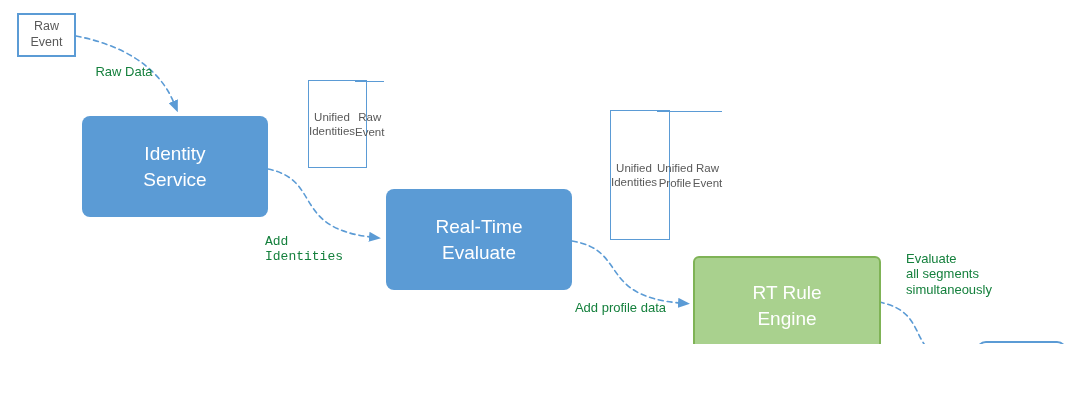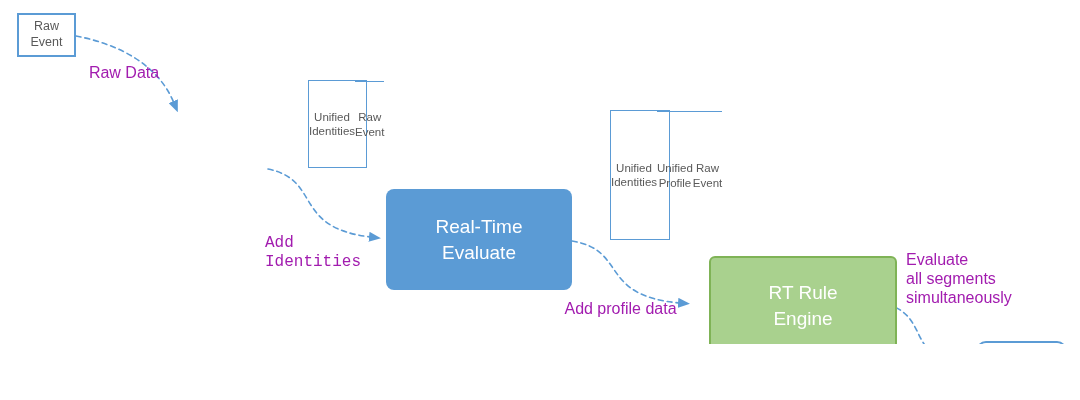--- a/index.html
+++ b/index.html
@@ -42,21 +42,21 @@
   .node-blue { background: #5B9BD5; }
   .node-green {
     background: #A9D18E;
     border: 2px solid #7FB356;
     width: 184px;
     height: 95px;
     border-radius: 6px;
   }
   #node-identity-service { left: 82px;  top: 116px; }
   #node-real-time-compute { left: 386px; top: 189px; }
-  #node-rt-rule-engine { left: 693px; top: 256px; margin-left: 16px; }
+  #node-rt-rule-engine { left: 693px; top: 256px; }
 
   
   .small-box {
     position: absolute;
     background: #ffffff;
     border: 2px solid #5B9BD5;
     display: flex;
     align-items: center;
     justify-content: center;
     text-align: center;
@@ -93,22 +93,22 @@
     text-align: center;
     font-size: 11.5px;
     line-height: 1.22;
     color: #595959;
   }
   .stack-cell + .stack-cell { border-top: 1.5px solid #5B9BD5; }
 
   
   .edge-label {
     position: absolute;
-    color: #a21caf;
-    font-size: 16px;
+    color: #15803d;
+    font-size: 13px;
     line-height: 1.18;
   }
   #label-raw-data        { left: 88px;  top: 64px;  width: 72px;  text-align: center; }
   #label-add-identities  { left: 265px; top: 234px; width: 100px; text-align: left; font-family: Liberation Mono, monospace; }
   #label-add-profile-data{ left: 563px; top: 300px; width: 115px; text-align: center; }
   #label-evaluate        { left: 906px; top: 251px; width: 120px; text-align: left; }
 </style>
 </head>
 <body>
 
@@ -124,20 +124,24 @@
     <path d="M 268 169 C 322 180, 292 228, 371 237" fill="none" stroke="#5B9BD5" stroke-width="1.6" stroke-dasharray="5 4" stroke-linecap="round" marker-end="url(#arrowhead)"></path>
     <path d="M 572 241 C 628 250, 598 296, 680 303" fill="none" stroke="#5B9BD5" stroke-width="1.6" stroke-dasharray="5 4" stroke-linecap="round" marker-end="url(#arrowhead)"></path>
     <path d="M 879 302 C 934 313, 902 357, 962 362" fill="none" stroke="#5B9BD5" stroke-width="1.6" stroke-dasharray="5 4" stroke-linecap="round" marker-end="url(#arrowhead)"></path>
   </svg>
 
   <div id="node-raw-event" class="small-box">
     <span class="prewrap">Raw
 Event</span>
   </div>
 
+  <div id="node-identity-service" class="node node-blue">
+    <span class="prewrap">Identity
+Service</span>
+  </div>
 
   <div id="stack-after-identity-service" class="stack">
     <div class="stack-cell">
       <span class="prewrap">Unified
 Identities</span>
     </div>
     <div class="stack-cell">
       <span class="prewrap">Raw
 Event</span>
     </div>

